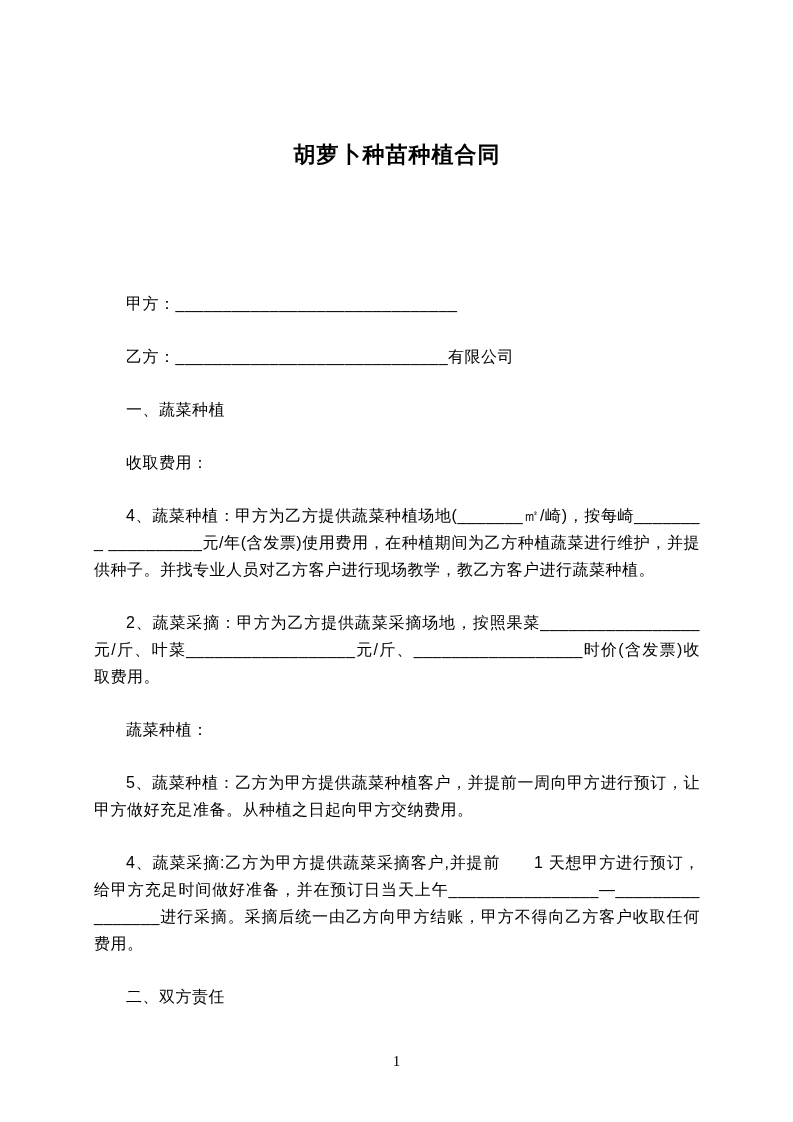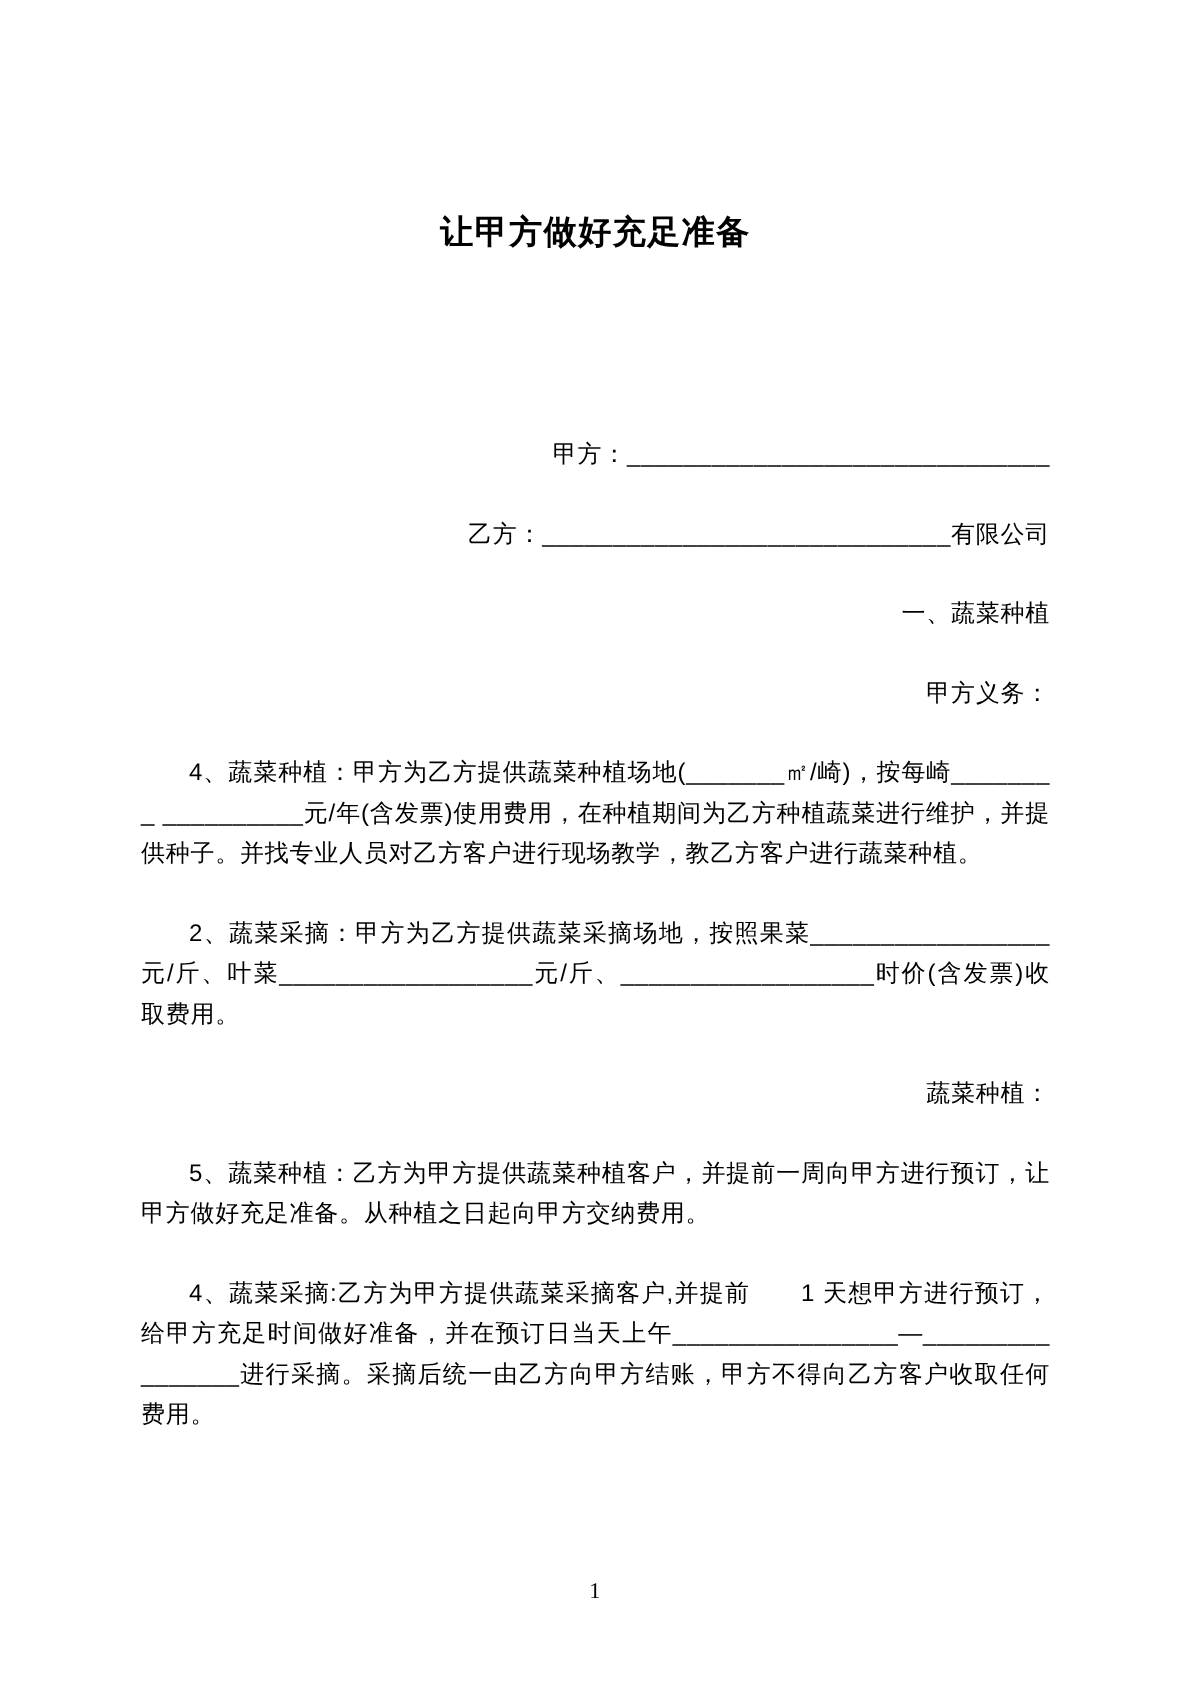--- a/index.html
+++ b/index.html
@@ -30,21 +30,20 @@
     text-align: center;
     letter-spacing: 1px;
   }
   .doc-line,
   .doc-para {
     margin: 0 0 26px 0;
     font-size: 16px;
     line-height: 27px;
     text-indent: 2em;
     letter-spacing: 0.5px;
-    text-align: right;
   }
   .doc-para {
     text-align: justify;
     word-break: break-all;
   }
   .blank-line {
     white-space: nowrap;
   }
   .page-footer {
     position: absolute;
@@ -55,37 +54,38 @@
     font-family: "Liberation Serif", "DejaVu Serif", serif;
     font-size: 15px;
     line-height: 20px;
   }
 </style>
 </head>
 <body>
 
 <div class="page">
 
-  <h1 class="doc-title">让甲方做好充足准备</h1>
+  <h1 class="doc-title">胡萝卜种苗种植合同</h1>
 
   <p class="doc-line blank-line">甲方：______________________________</p>
 
   <p class="doc-line blank-line">乙方：_____________________________有限公司</p>
 
 
   <p class="doc-line">一、蔬菜种植</p>
 
-  <p class="doc-line">甲方义务：</p>
+  <p class="doc-line">收取费用：</p>
 
   <p class="doc-para">4、蔬菜种植：甲方为乙方提供蔬菜种植场地(_______㎡/崎)，按每崎________ __________元/年(含发票)使用费用，在种植期间为乙方种植蔬菜进行维护，并提供种子。并找专业人员对乙方客户进行现场教学，教乙方客户进行蔬菜种植。</p>
 
   <p class="doc-para">2、蔬菜采摘：甲方为乙方提供蔬菜采摘场地，按照果菜_________________元/斤、叶菜__________________元/斤、__________________时价(含发票)收取费用。</p>
 
   <p class="doc-line">蔬菜种植：</p>
 
   <p class="doc-para">5、蔬菜种植：乙方为甲方提供蔬菜种植客户，并提前一周向甲方进行预订，让甲方做好充足准备。从种植之日起向甲方交纳费用。</p>
 
   <p class="doc-para">4、蔬菜采摘:乙方为甲方提供蔬菜采摘客户,并提前　　1 天想甲方进行预订，给甲方充足时间做好准备，并在预订日当天上午________________—________________进行采摘。采摘后统一由乙方向甲方结账，甲方不得向乙方客户收取任何费用。</p>
 
+  <p class="doc-line">二、双方责任</p>
 
   <div class="page-footer">1</div>
 
 </div>
 
 </body></html>

